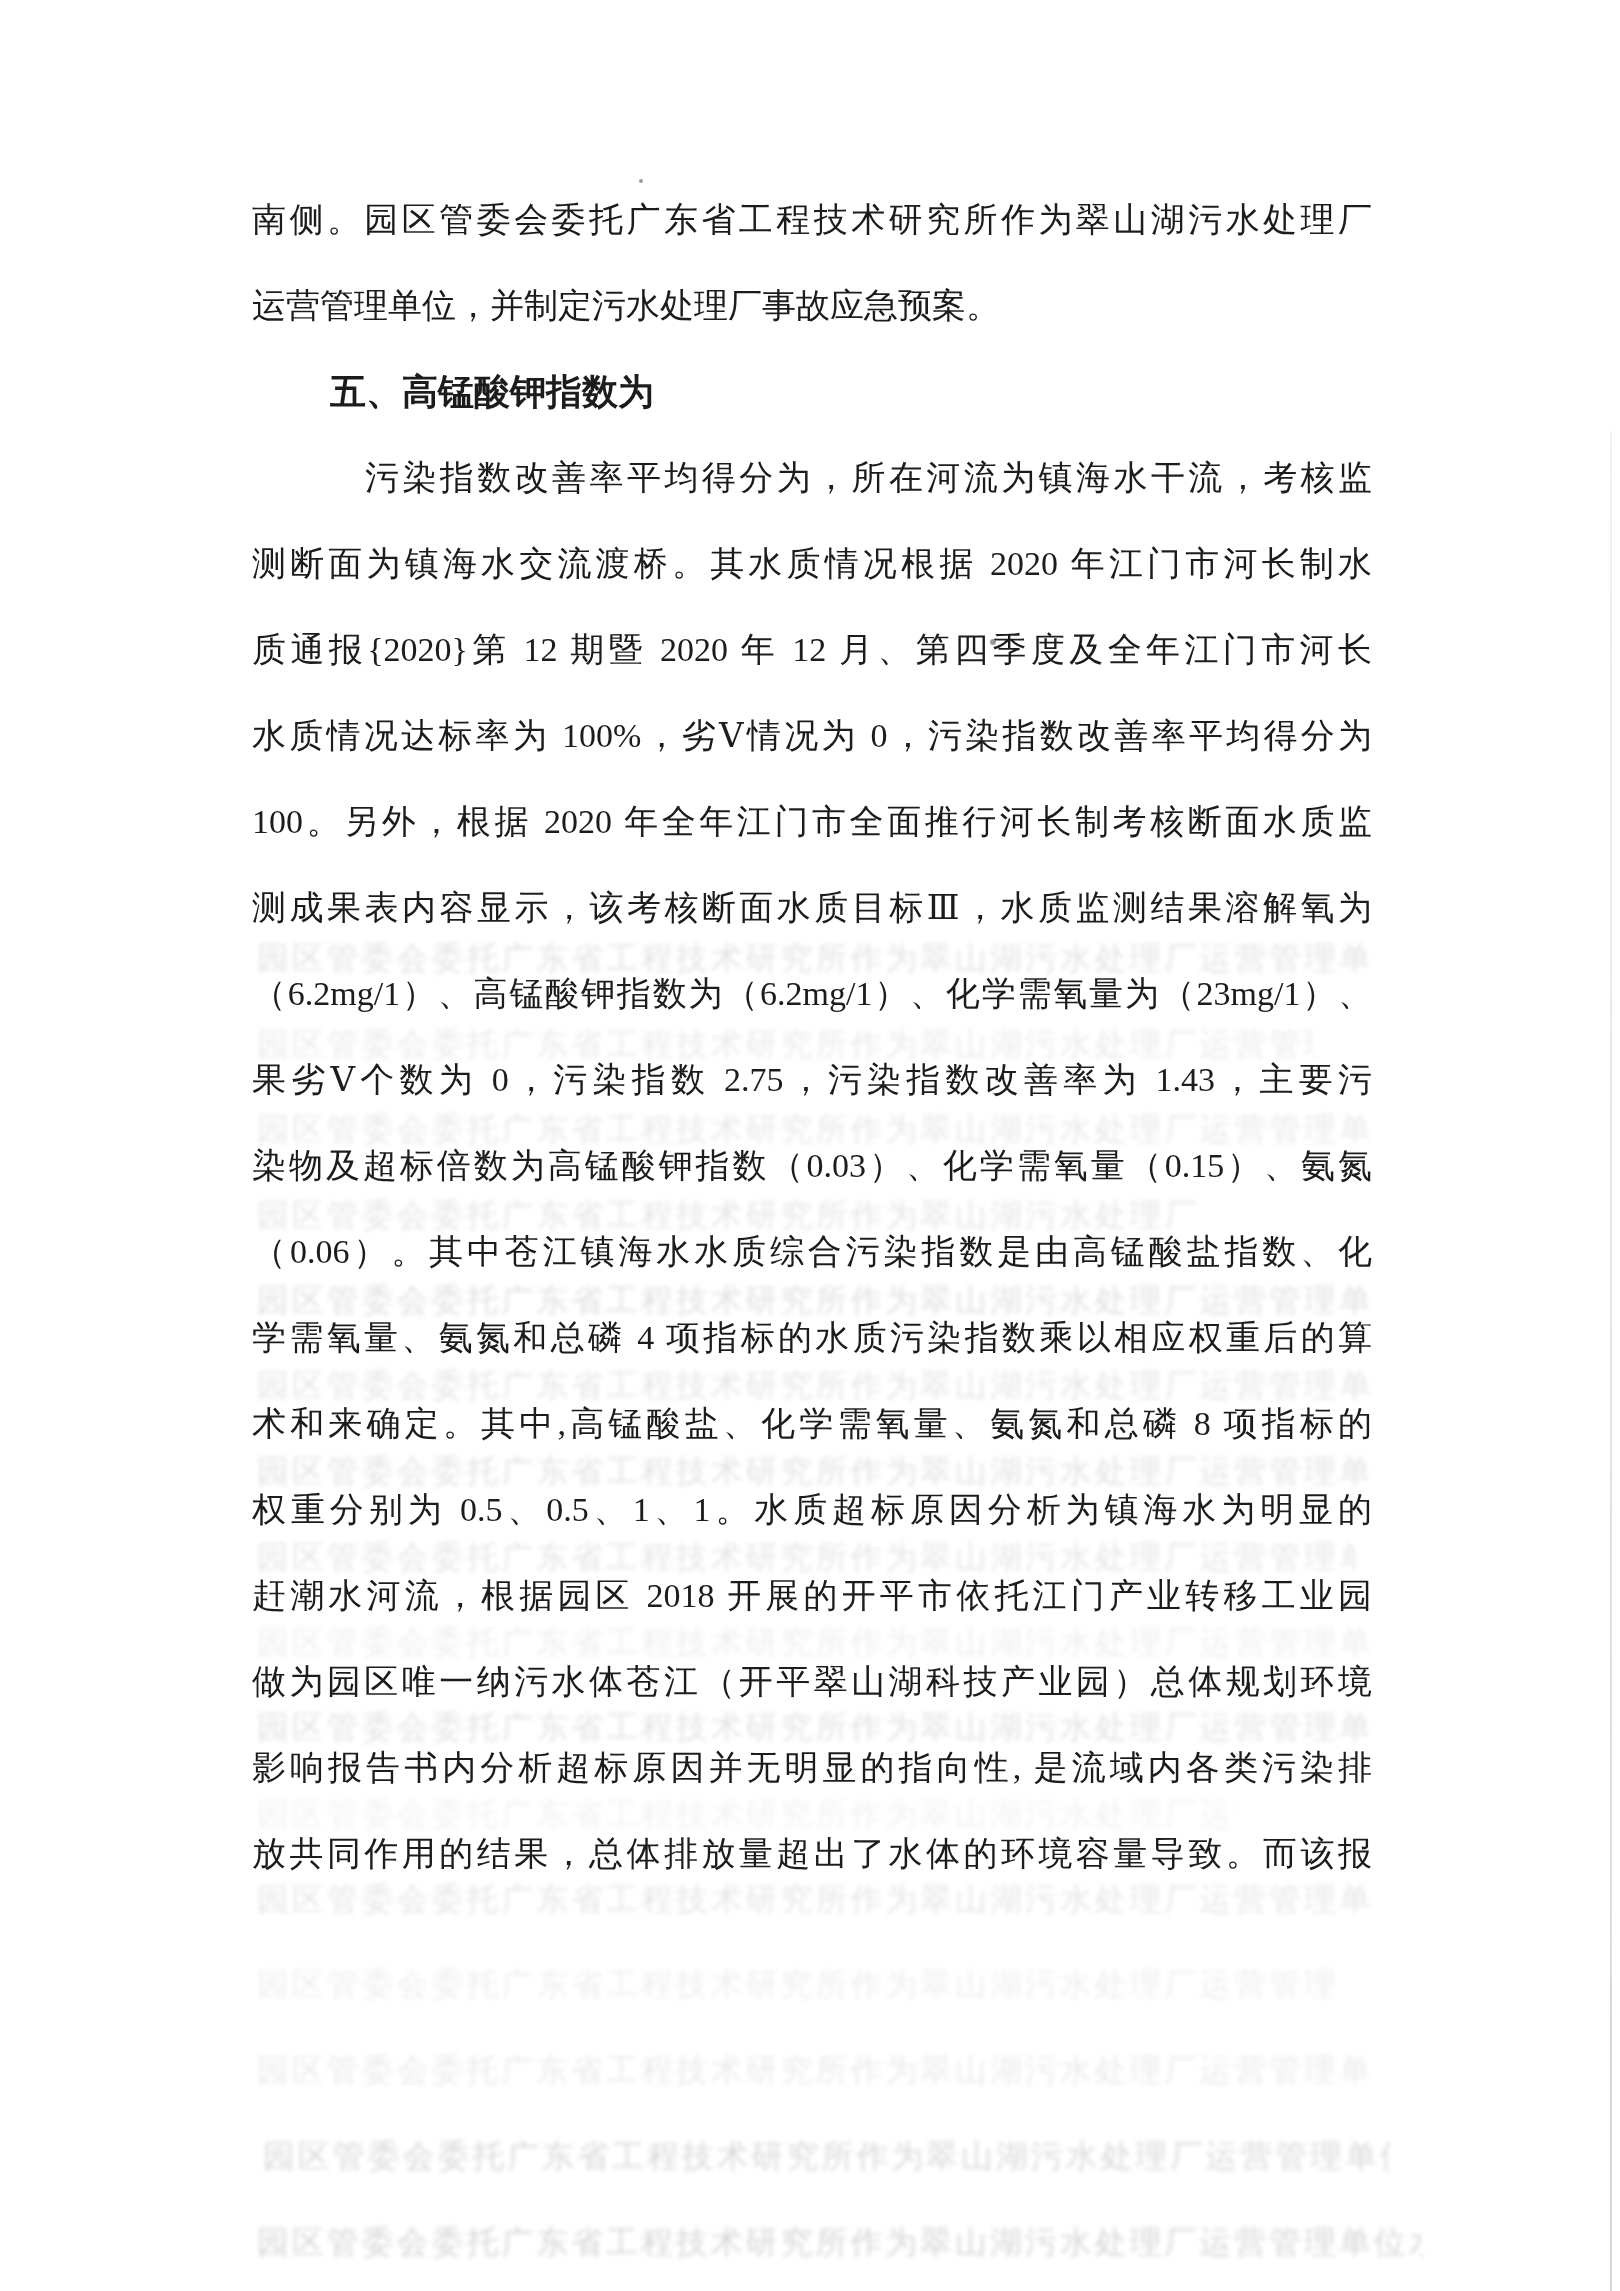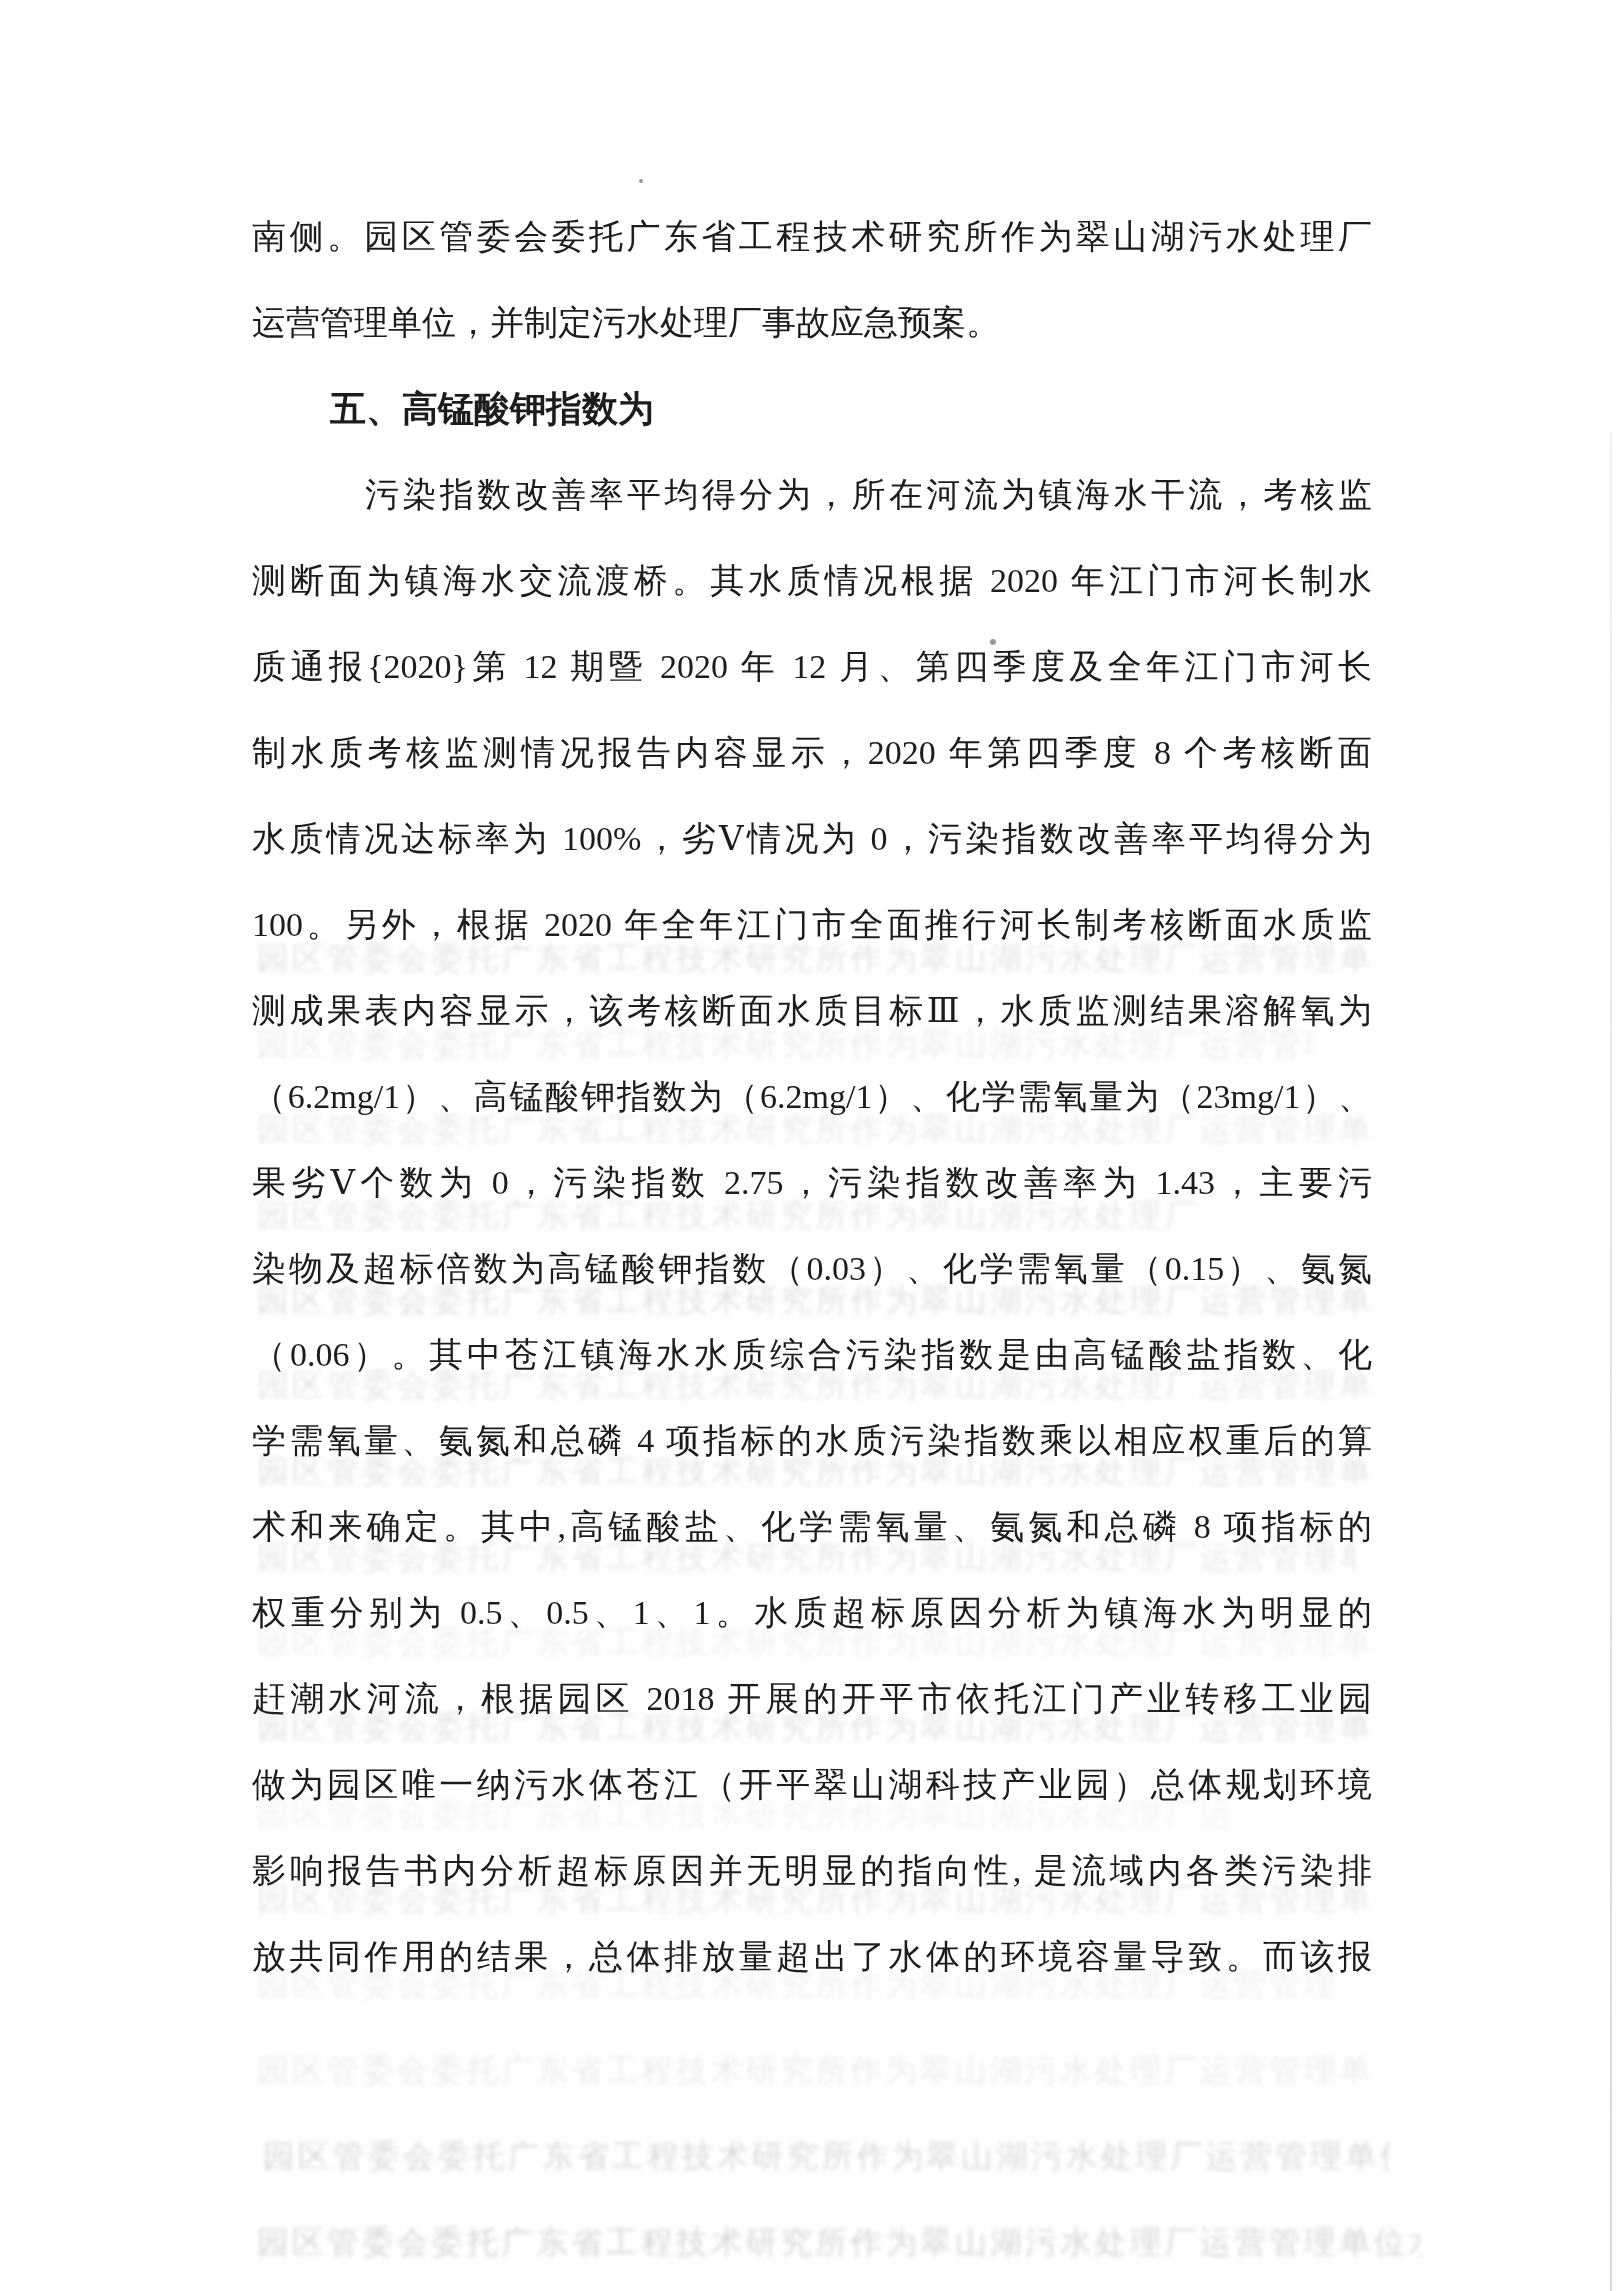--- a/index.html
+++ b/index.html
@@ -5,21 +5,21 @@
   html,body{margin:0;padding:0;background:#ececec;}
   .page{
     position:relative;
     width:1620px;height:2292px;
     background:#ffffff;
     overflow:hidden;
     font-family:"Liberation Serif","DejaVu Serif",serif;
   }
   .text-lines{
     position:absolute;
-    left:252px;top:194px;width:1120px;
+    left:252px;top:177px;width:1120px;
   }
   .line{
     height:86px;
     line-height:86px;
     font-size:34px;
     color:#1c1c1c;
     white-space:nowrap;
     overflow:visible;
   }
   .line.just{
@@ -62,21 +62,20 @@
 <body>
 
 <div class="page">
   <div class="text-lines">
       <div class="line just">南侧。园区管委会委托广东省工程技术研究所作为翠山湖污水处理厂</div>
       <div class="line">运营管理单位，并制定污水处理厂事故应急预案。</div>
       <div class="line heading" style="text-indent: 78px;">五、高锰酸钾指数为</div>
       <div class="line just" style="text-indent: 113px;">污染指数改善率平均得分为，所在河流为镇海水干流，考核监</div>
       <div class="line just">测断面为镇海水交流渡桥。其水质情况根据 2020 年江门市河长制水</div>
       <div class="line just">质通报{2020}第 12 期暨 2020 年 12 月、第四季度及全年江门市河长</div>
-      <div class="line just">制水质考核监测情况报告内容显示，2020 年第四季度 8 个考核断面</div>
       <div class="line just">水质情况达标率为 100%，劣Ⅴ情况为 0，污染指数改善率平均得分为</div>
       <div class="line just">100。另外，根据 2020 年全年江门市全面推行河长制考核断面水质监</div>
       <div class="line just">测成果表内容显示，该考核断面水质目标Ⅲ，水质监测结果溶解氧为</div>
       <div class="line just">（6.2mg/1）、高锰酸钾指数为（6.2mg/1）、化学需氧量为（23mg/1）、</div>
       <div class="line just">果劣Ⅴ个数为 0，污染指数 2.75，污染指数改善率为 1.43，主要污</div>
       <div class="line just">染物及超标倍数为高锰酸钾指数（0.03）、化学需氧量（0.15）、氨氮</div>
       <div class="line just">（0.06）。其中苍江镇海水水质综合污染指数是由高锰酸盐指数、化</div>
       <div class="line just">学需氧量、氨氮和总磷 4 项指标的水质污染指数乘以相应权重后的算</div>
       <div class="line just">术和来确定。其中,高锰酸盐、化学需氧量、氨氮和总磷 8 项指标的</div>
       <div class="line just">权重分别为 0.5、0.5、1、1。水质超标原因分析为镇海水为明显的</div>

